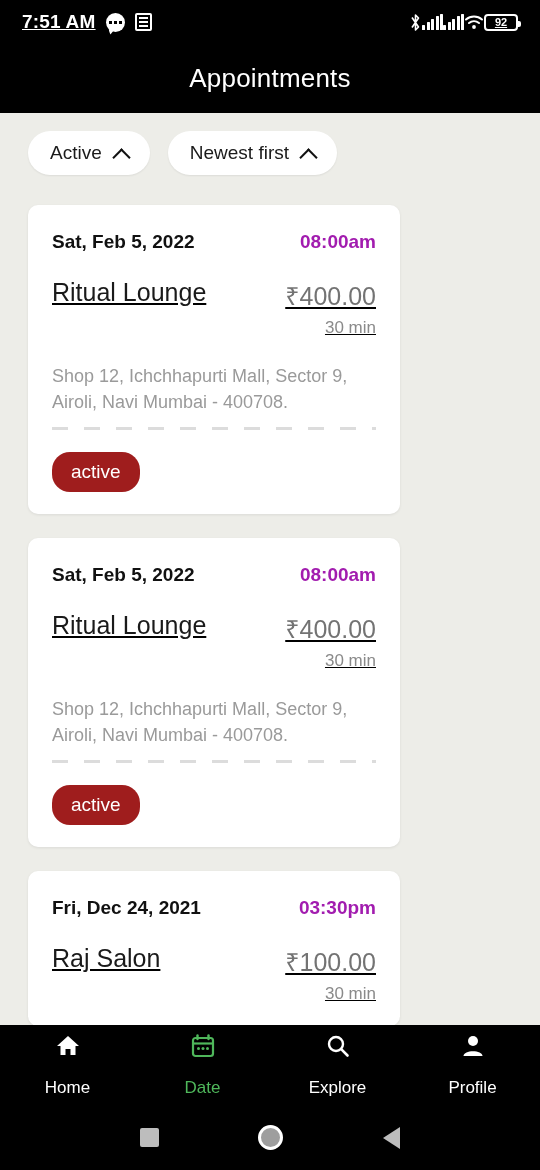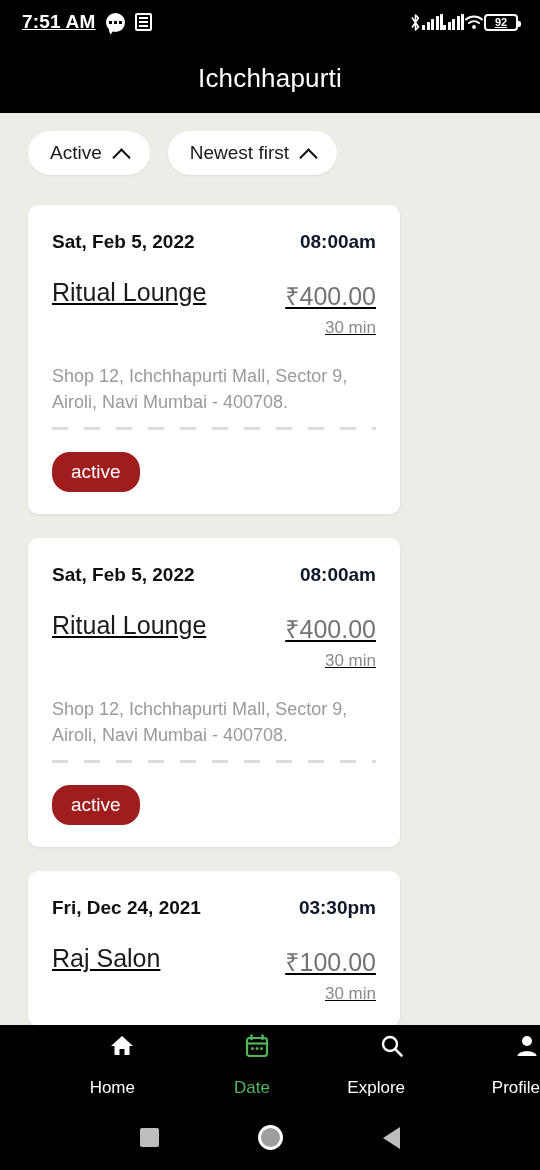--- a/index.html
+++ b/index.html
@@ -88,21 +88,21 @@
     transform:rotate(45deg); transform-origin:center;
   }
 
   .cards { padding:30px 28px 0 28px; }
   .card {
     background:#fff; border-radius:10px; padding:26px 24px 22px 24px;
     margin-bottom:24px; box-shadow:0 1px 3px rgba(0,0,0,.08);
   }
   .row { display:flex; justify-content:space-between; align-items:flex-start; }
   .c-date { font-size:19px; font-weight:bold; color:#111; }
-  .c-time { font-size:19px; font-weight:bold; color:#0f172a; }
+  .c-time { font-size:19px; font-weight:bold; color:#a21caf; }
   .row2 { margin-top:25px;text-decoration:underline; }
   .c-name { font-size:25px; color:#1a1a1a; }
   .c-right { text-align:right; }
   .c-price { font-size:25px; color:#737373; }
   .c-dur { font-size:17px; color:#8a8a8a; margin-top:6px; }
   .c-addr {
     margin-top:26px; font-size:18px; line-height:1.42; color:#9a9a9a;
   }
   .dashed {
     margin-top:12px; height:3px;
@@ -114,21 +114,21 @@
     background:#9F1D1D; color:#fff; font-size:19px;
     padding:9px 19px; border-radius:18px;
   }
 
   
   .bottomnav {
     position:absolute; top:1025px; left:0; width:540px; height:80px;
     background:#000; display:flex; align-items:center;
   }
   .nav-item {
-    flex:1; display:flex; flex-direction:column; align-items:flex-end; gap:19px;
+    flex:1; display:flex; flex-direction:column; align-items:center; gap:19px;
     color:#fff;
   }
   .nav-item.active { color:#4FB75B; }
   .nav-label { font-size:17px; }
   .nav-ico { width:26px; height:26px; display:block; }
 
   
   .androidnav {
     position:absolute; top:1105px; left:0; width:540px; height:65px;
     background:#000; display:flex; align-items:center; justify-content:space-around;
@@ -179,21 +179,21 @@
           <circle cx="10" cy="13" r="1.9" fill="#fff"></circle>
         </svg>
       </span>
       <span class="battery">
         <span>92</span>
       </span>
     </div>
   </div>
 
   <div class="titlebar">
-    <h1>Ichchhapurti</h1>
+    <h1>Appointments</h1>
   </div>
 
   <div class="content">
 
     <div class="filters">
       <div class="chip">
         <span>Active</span>
         <span class="chev"></span>
       </div>
       <div class="chip">

